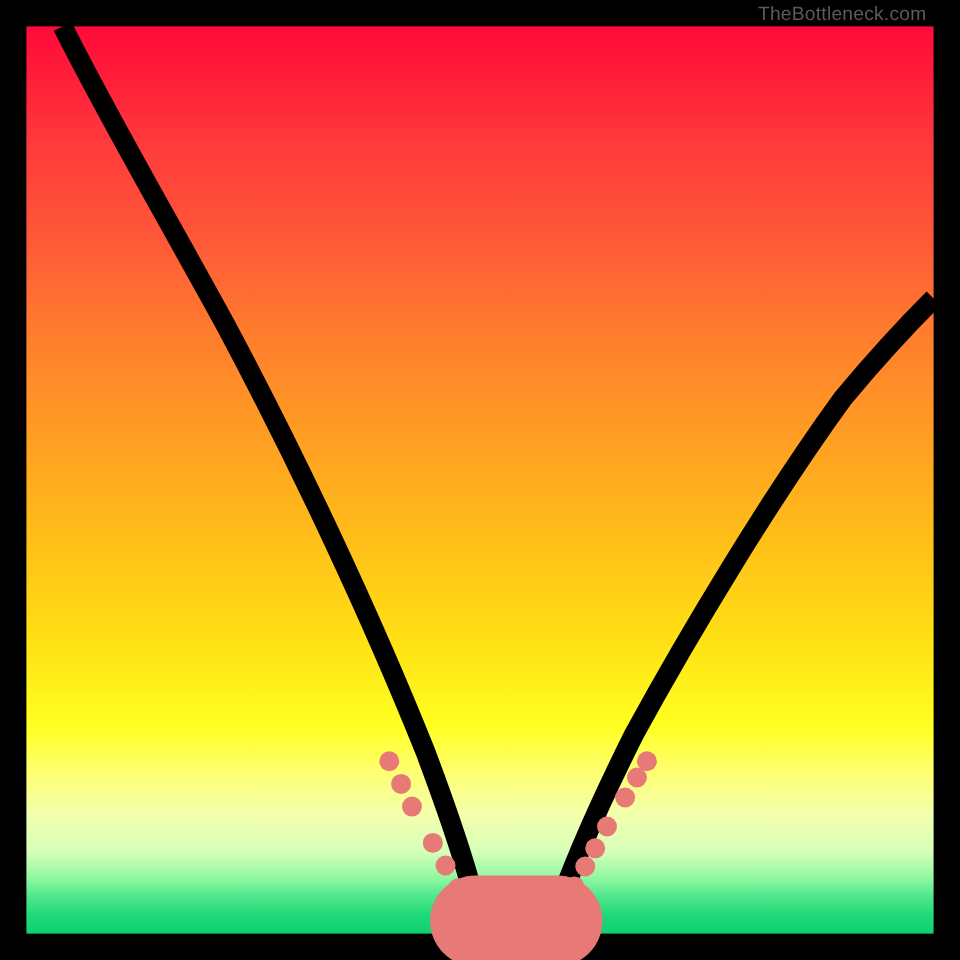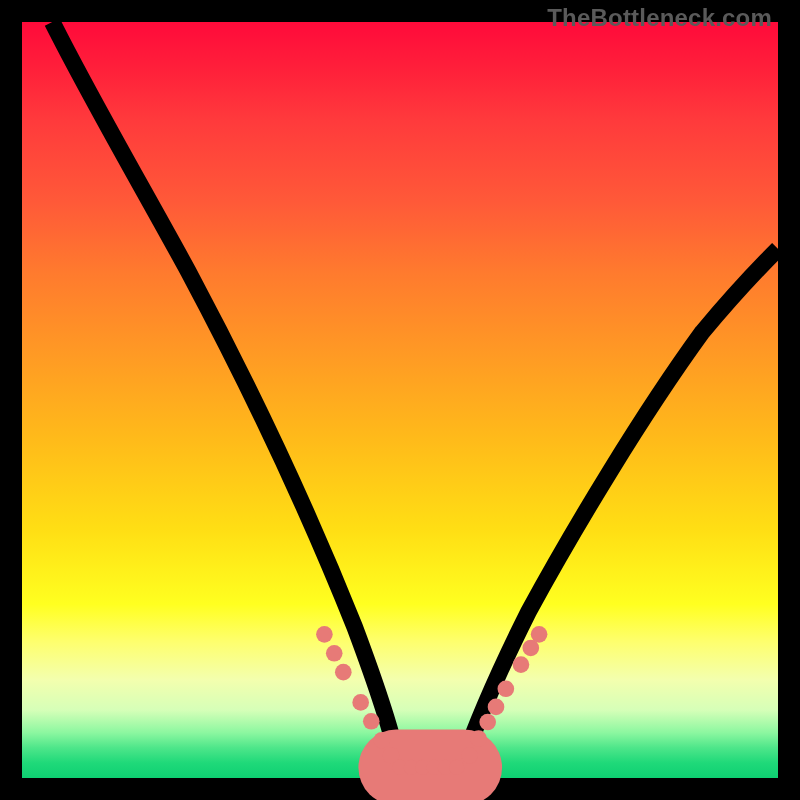--- a/index.html
+++ b/index.html
@@ -15,21 +15,21 @@
           #ffba1a 55%,
           #ffde14 67%,
           #ffff20 77%,
           #feff6e 82%,
           #f3ffae 87%,
           #d6ffb8 91%,
           #8cf7a0 94%,
           #4ee68a 96%,
           #1fd979 98%,
           #0ed072 100%);}
-  .watermark{position:absolute;top:4px;right:28px;color:#5a5a5a;font-size:24px;font-weight:700;letter-spacing:0.2px}
+  .watermark{position:absolute;top:4px;right:28px;color:#5a5a5a;font-size:16px;font-weight:400;letter-spacing:0.2px}
   svg.curve{position:absolute;left:22px;top:22px;width:756px;height:756px;overflow:visible}
   .curve path{fill:none;stroke:#000;stroke-width:2.2}
   .dot{fill:#e77a77}
   .flatline{stroke:#e77a77;stroke-width:10;stroke-linecap:round}
 </style>
 </head>
 <body>
 
 <div class="frame">
   <div class="plot"></div>

